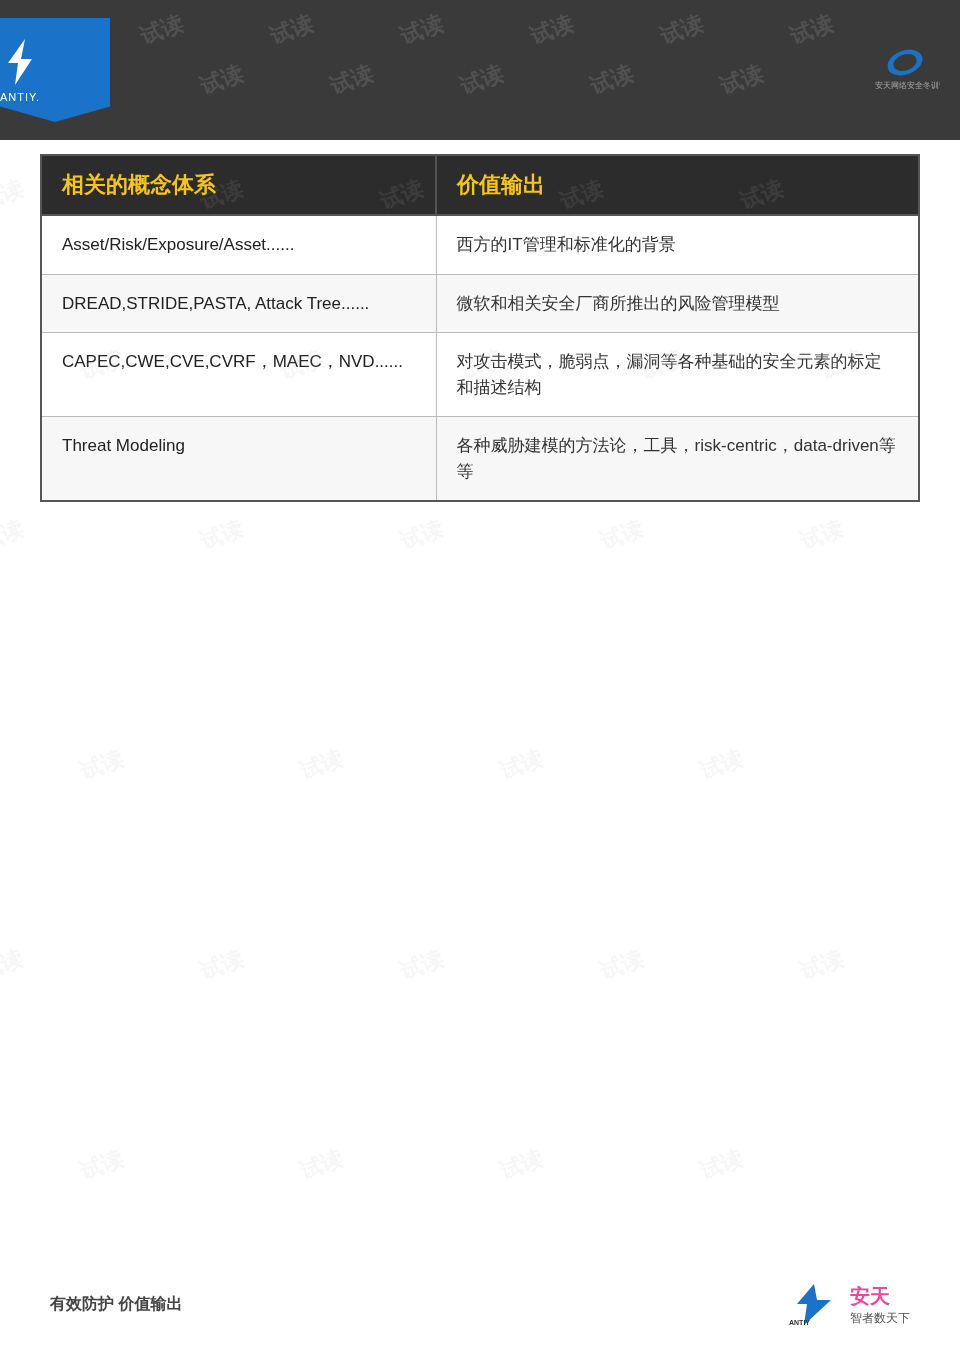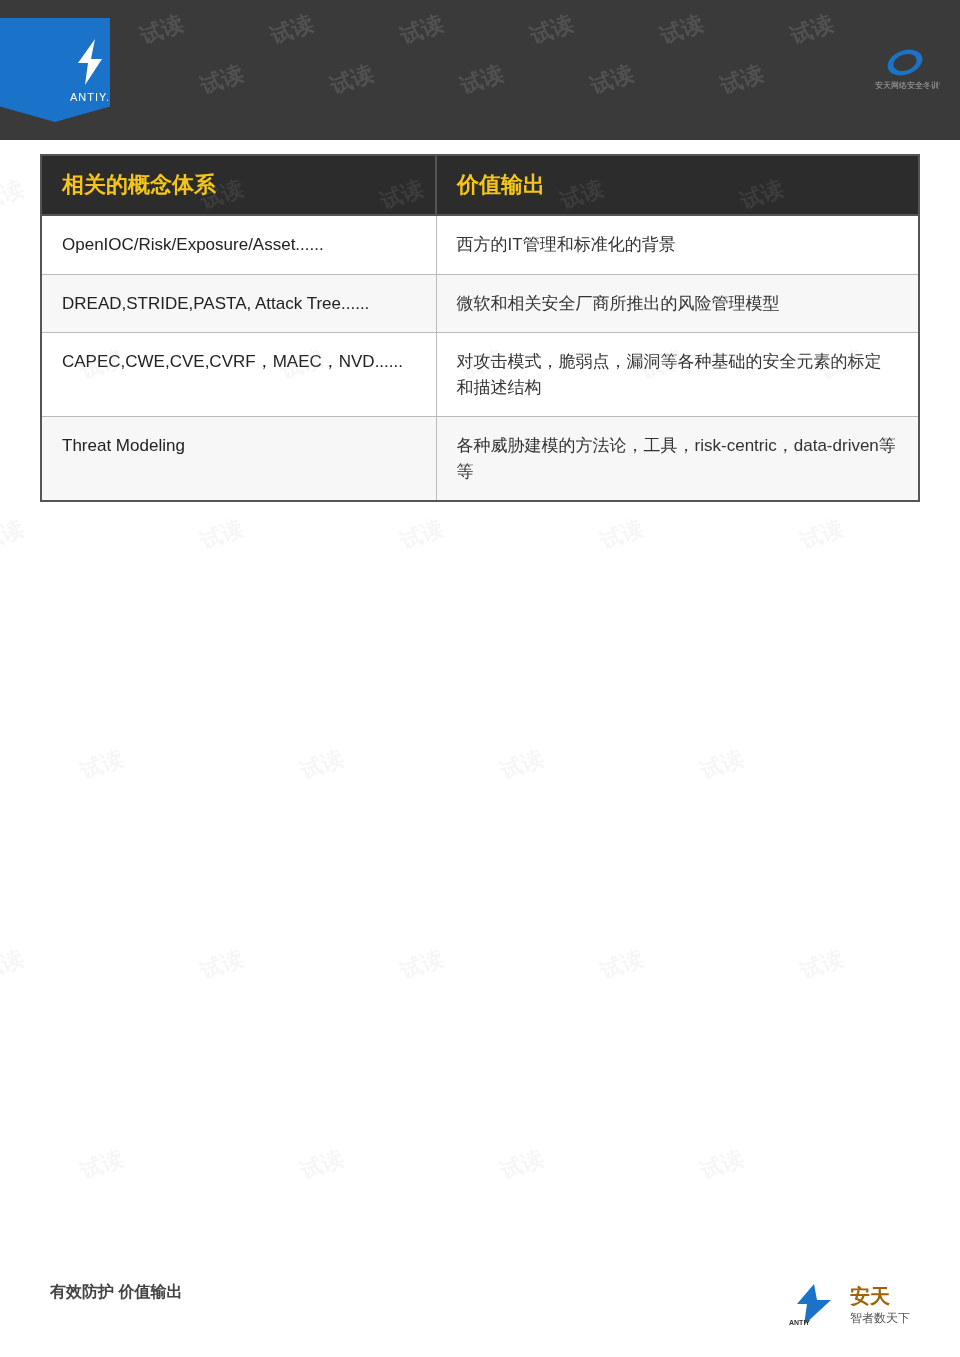--- a/index.html
+++ b/index.html
@@ -21,21 +21,21 @@
       display: flex;
       align-items: center;
     }
 
     .logo-box {
       width: 110px;
       height: 104px;
       background: #1a73c8;
       display: flex;
       flex-direction: column;
-      align-items: flex-end;
+      align-items: flex-start;
       justify-content: center;
       position: relative;
       clip-path: polygon(0 0, 100% 0, 100% 85%, 50% 100%, 0 85%);
       flex-shrink: 0;
     }
 
     .logo-text {
       color: white;
       font-size: 11px;
       margin-top: 4px;
@@ -127,21 +127,21 @@
     }
 
     
     .footer {
       position: absolute;
       bottom: 30px;
       left: 0;
       right: 0;
       display: flex;
       justify-content: space-between;
-      align-items: flex-start;
+      align-items: center;
       padding: 0 50px;
     }
 
     .footer-left {
       font-size: 16px;
       color: #444;
       font-weight: bold;
     }
 
     .footer-right {
@@ -244,21 +244,21 @@
   <div style="padding: 14px 40px;">
     <table class="concept-table">
       <thead>
         <tr>
           <th class="col-left">相关的概念体系</th>
           <th class="col-right">价值输出</th>
         </tr>
       </thead>
       <tbody id="table-body">
       <tr>
-            <td class="col-left">OpenIOC/Risk/Exposure/Asset......</td>
+            <td class="col-left">Asset/Risk/Exposure/Asset......</td>
             <td class="col-right">西方的IT管理和标准化的背景</td>
           </tr>
           <tr>
             <td class="col-left">DREAD,STRIDE,PASTA, Attack Tree......</td>
             <td class="col-right">微软和相关安全厂商所推出的风险管理模型</td>
           </tr>
           <tr>
             <td class="col-left">CAPEC,CWE,CVE,CVRF，MAEC，NVD......</td>
             <td class="col-right">对攻击模式，脆弱点，漏洞等各种基础的安全元素的标定和描述结构</td>
           </tr>
@@ -273,19 +273,19 @@
   <div class="footer">
     <span class="footer-left">有效防护 价值输出</span>
     <div class="footer-right footer-brand">
 
       <svg width="55" height="45" viewBox="0 0 55 45">
         <polygon points="27,2 10,22 20,22 17,43 44,18 30,18" fill="#1a73c8"></polygon>
         <rect x="0" y="0" width="55" height="45" fill="none"></rect>
         <text x="2" y="43" fill="#333" font-size="7" font-weight="bold">ANTIY</text>
       </svg>
       <div style="display:flex;flex-direction:column;">
-        <span style="font-size:20px;font-weight:bold;color:#a16207;">安天</span>
+        <span style="font-size:20px;font-weight:bold;color:#ec4899;">安天</span>
         <span style="font-size:12px;color:#555;">智者数天下</span>
       </div>
     </div>
   </div>
 
 </div>
 
 </body></html>

